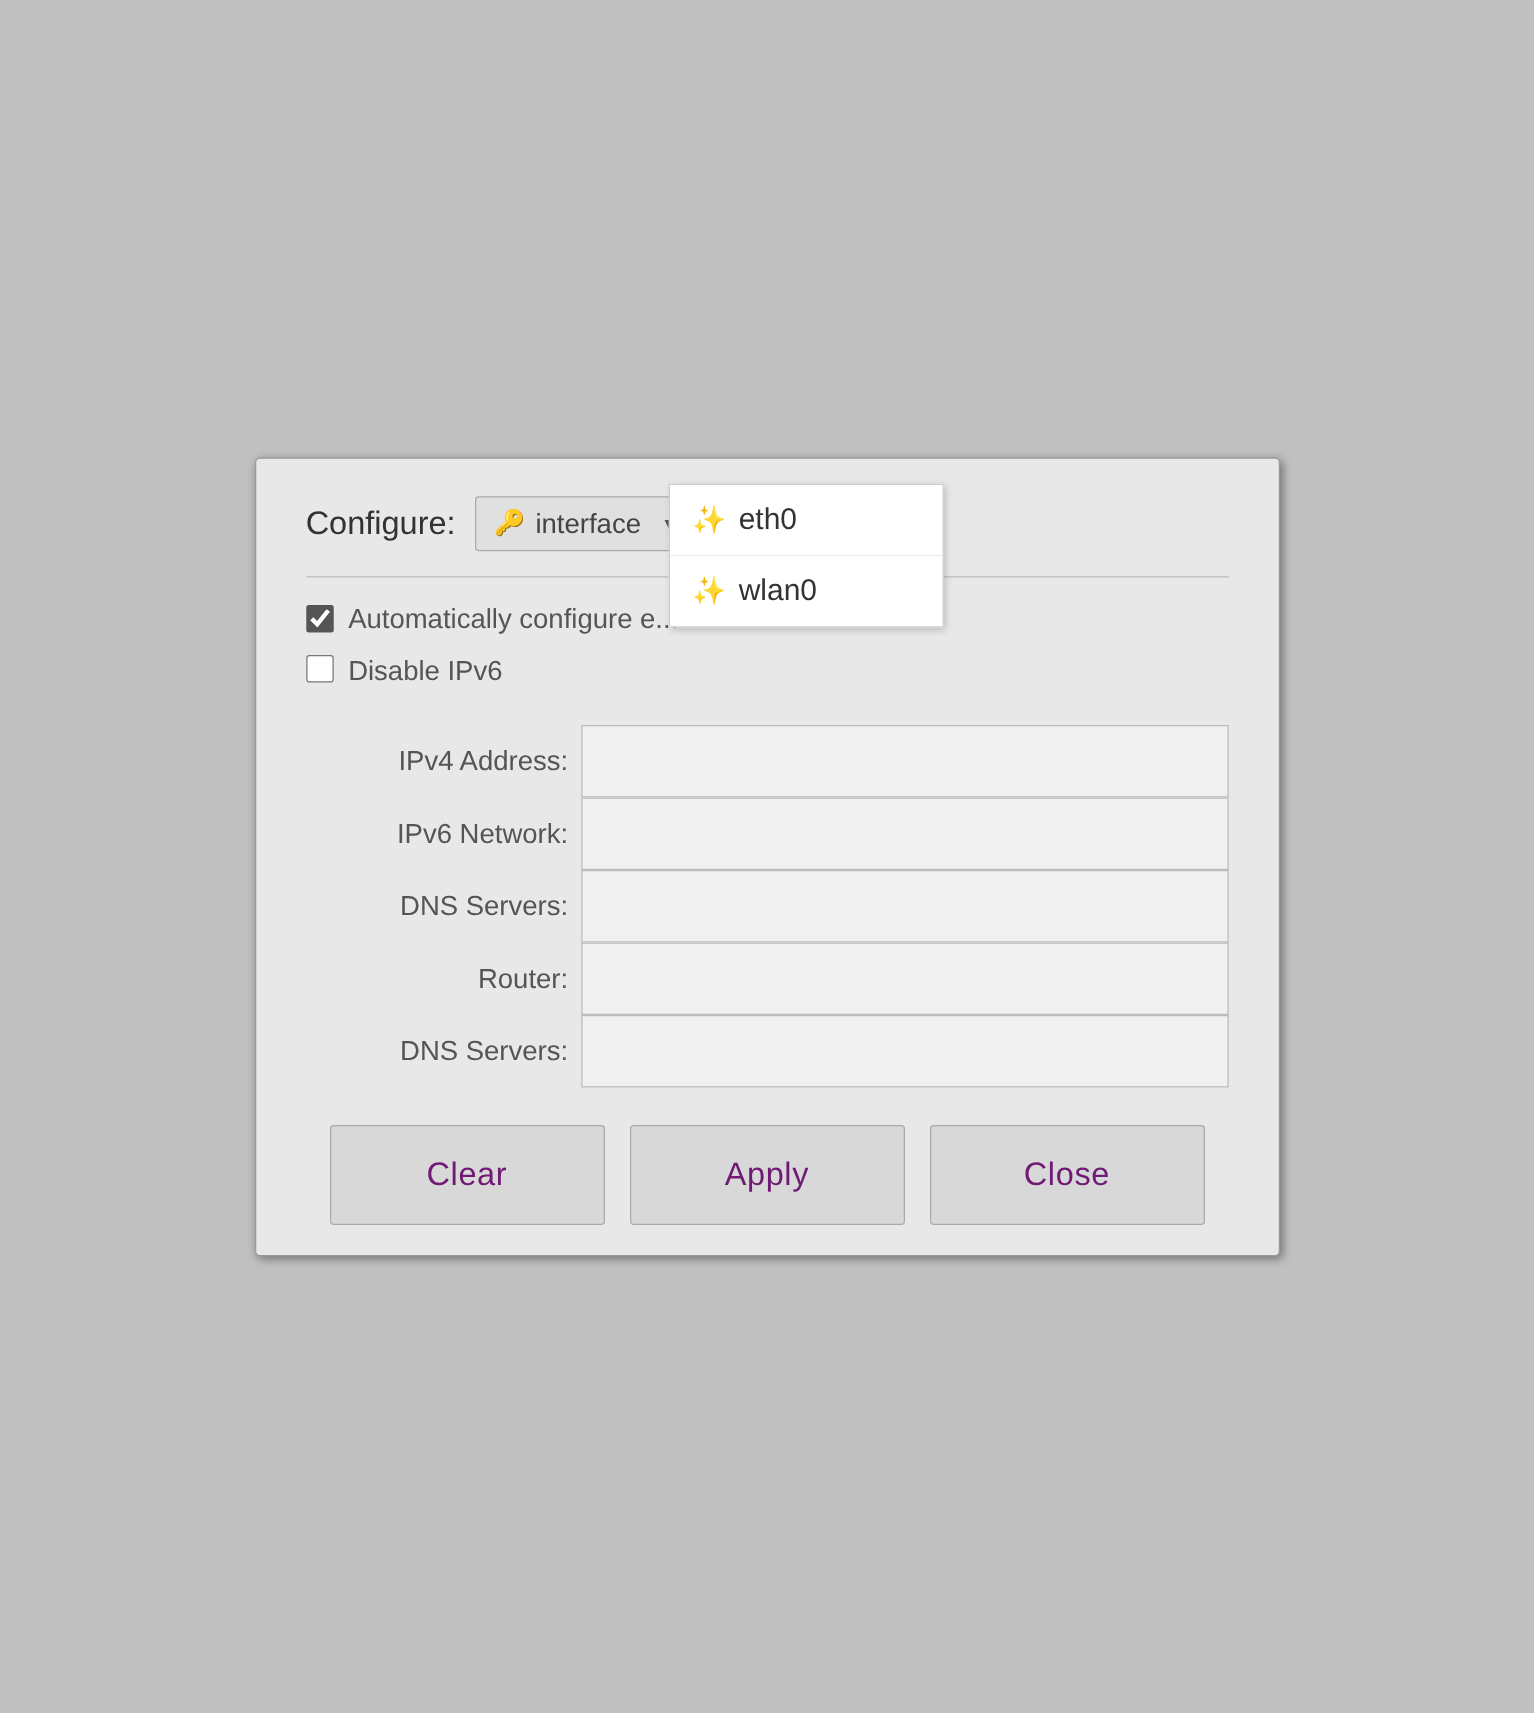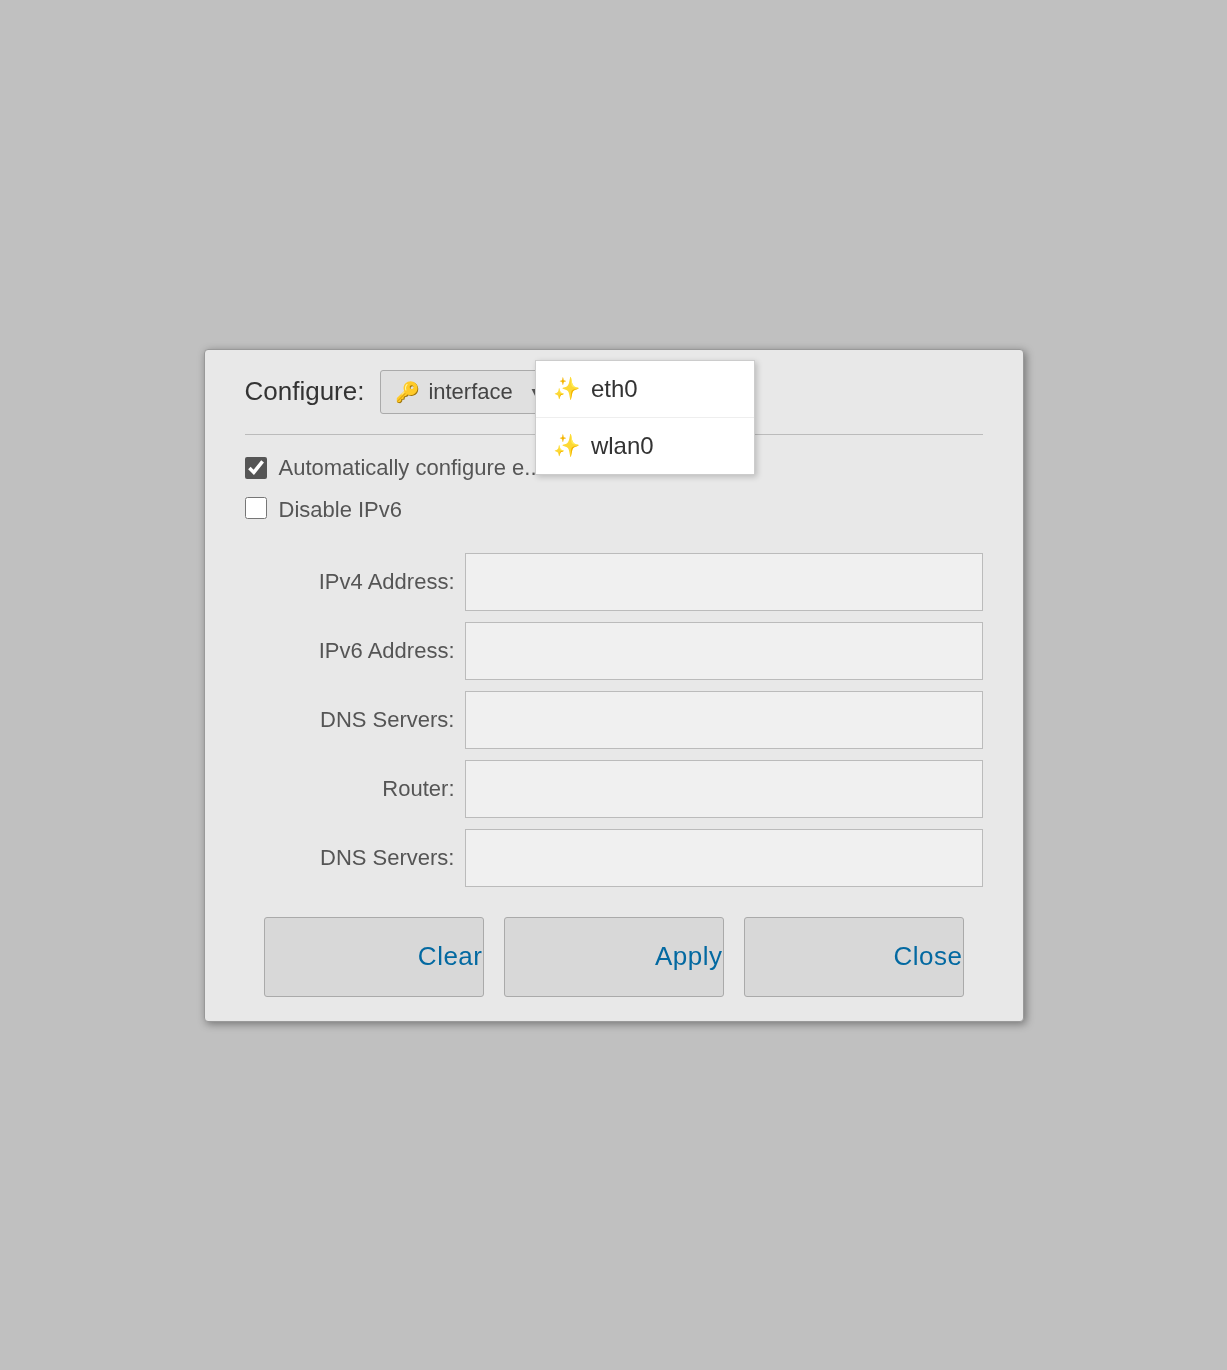--- a/index.html
+++ b/index.html
@@ -56,21 +56,21 @@
       font-size: 18px;
       cursor: pointer;
       background: none;
       border: none;
       line-height: 1;
       padding: 2px 4px;
       opacity: 0.85;
     }
 
     .window-content {
-      padding: 20px 40px 24px 40px;
+      padding: 30px 40px 24px 40px;
       position: relative;
     }
 
     .configure-row {
       display: flex;
       align-items: center;
       gap: 16px;
       margin-bottom: 20px;
       position: relative;
     }
@@ -172,21 +172,21 @@
       cursor: pointer;
     }
 
     .form-section {
       margin-bottom: 10px;
     }
 
     .form-row {
       display: flex;
       align-items: center;
-      margin-bottom: 11px;
+      margin-bottom: 0;
     }
 
     .form-label {
       font-size: 22px;
       color: #555;
       text-align: right;
       width: 220px;
       padding-right: 10px;
       flex-shrink: 0;
     }
@@ -211,25 +211,24 @@
     }
 
     .action-btn {
       flex: 1;
       max-width: 220px;
       height: 80px;
       background: #d8d8d8;
       border: 1px solid #aaa;
       border-radius: 3px;
       font-size: 26px;
-      color: #0369a1;
+      color: #701a75;
       cursor: pointer;
       font-family: inherit;
       letter-spacing: 0.5px;
-      text-align: right;
     }
   </style>
 </head>
 <body>
 
 <div class="window">
 
 
   <div class="window-content">
 
@@ -264,21 +263,21 @@
       <input type="checkbox" style="">
       <span>Disable IPv6</span>
     </div>
 
     <div class="form-section">
       <div class="form-row">
         <label class="form-label">IPv4 Address:</label>
         <input class="form-input" type="text" style="">
       </div>
       <div class="form-row">
-        <label class="form-label">IPv6 Address:</label>
+        <label class="form-label">IPv6 Network:</label>
         <input class="form-input" type="text" style="">
       </div>
       <div class="form-row">
         <label class="form-label">DNS Servers:</label>
         <input class="form-input" type="text" style="">
       </div>
       <div class="form-row">
         <label class="form-label">Router:</label>
         <input class="form-input" type="text" style="">
       </div>

